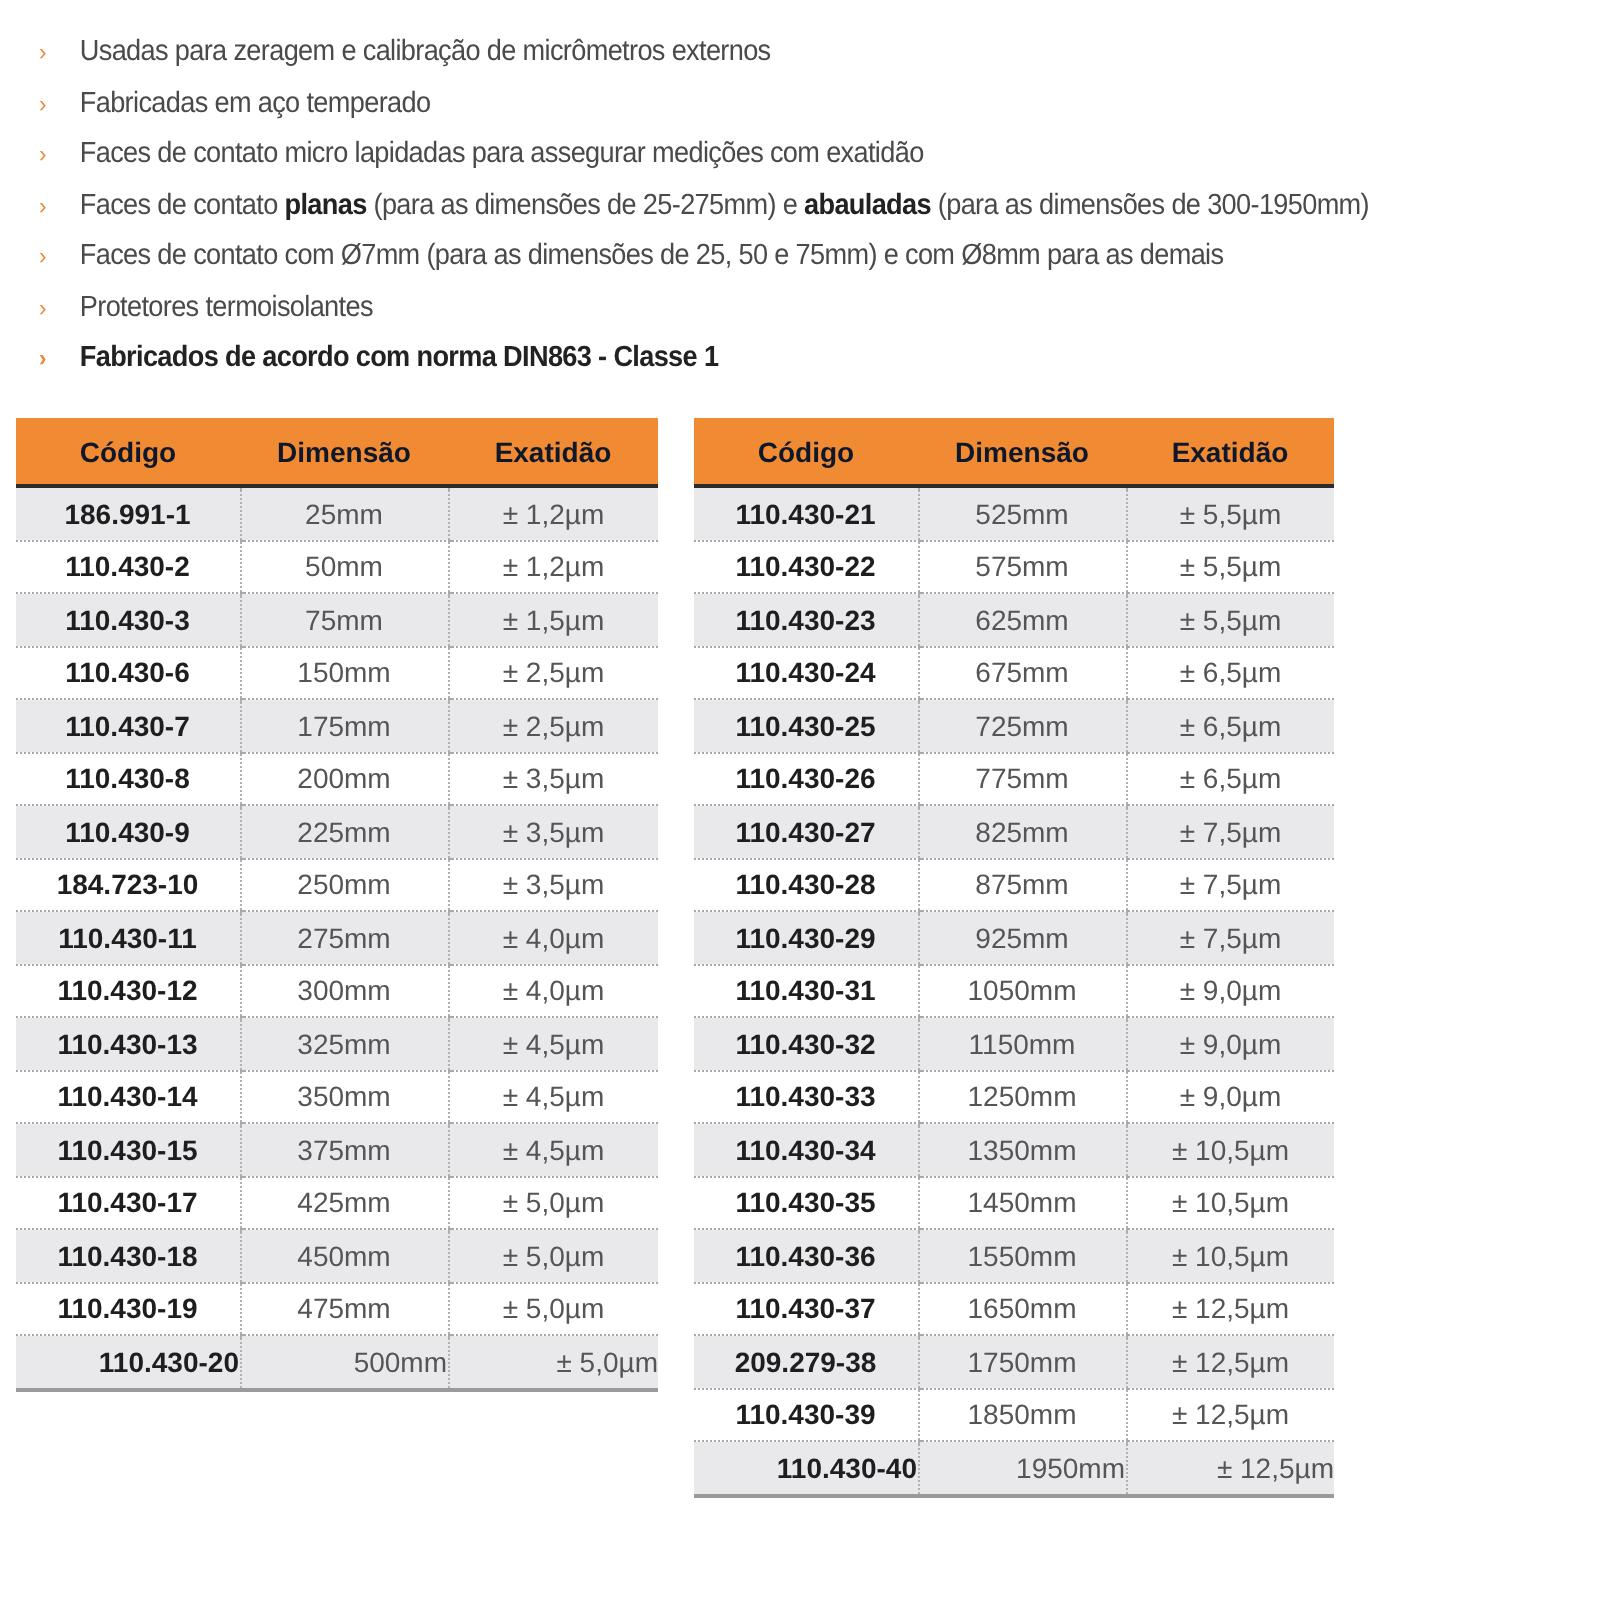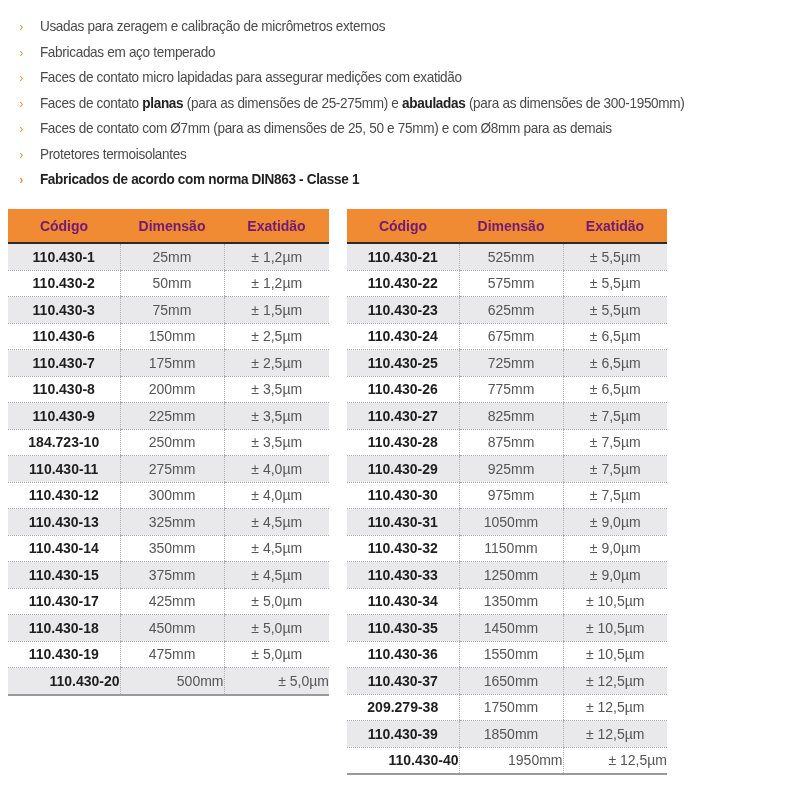--- a/index.html
+++ b/index.html
@@ -7,21 +7,21 @@
          font-family: "Liberation Sans", sans-serif; color: #4a4a4a; }
   .features { position: absolute; left: 0; top: 2px; margin: 12px; padding: 0; list-style: none; }
   .features li { height: 25.5px; line-height: 25.5px; font-size: 14.6px; white-space: nowrap;
                  letter-spacing: -0.35px; transform: scaleX(0.93); transform-origin: left center; }
   .features .bullet { display: inline-block; width: 22px; padding-left: 8px; color: #e88a3a; font-size: 12px; }
   .features b { color: #222; }
   .features li.strong { color: #222; font-weight: bold; }
   .tbl { position: absolute; top: 209px; border-collapse: collapse; table-layout: fixed; }
   .tbl.left { left: 8px; width: 321px; }
   .tbl.right { left: 347px; width: 320px; }
-  .tbl th { background: #f08a33; color: #701a75; height: 33px; font-size: 14px; font-weight: bold;
+  .tbl th { background: #f08a33; color: #0f172a; height: 33px; font-size: 14px; font-weight: bold;
             border-bottom: 2px solid #2b2b2b; padding: 0; text-align: center; }
   .tbl td { height: 25.5px; padding: 0; text-align: center; font-size: 14px;
             border-bottom: 1px dotted #a8a8a8; border-left: 1px dotted #b0b0b0; }
   .tbl td:first-child { border-left: none; font-weight: bold; color: #1e1e1e; }
   .tbl td.dim, .tbl td.acc { color: #555; }
   .tbl tr:nth-child(odd) td { background: #e9e9ec; }
   .tbl tr:nth-child(even) td { background: #ffffff; }
   .tbl tr:last-child td { border-bottom: 2px solid #9a9a9a; text-align: right; }
   .c1 { width: 112px; } .c2 { width: 104px; }
 </style>
@@ -46,21 +46,21 @@
     </colgroup>
   <thead>
       <tr>
     <th>Código</th>
     <th>Dimensão</th>
     <th>Exatidão</th>
   </tr>
     </thead>
   <tbody>
       <tr>
-        <td class="code">110.430-1</td>
+        <td class="code">186.991-1</td>
         <td class="dim">25mm</td>
         <td class="acc">± 1,2µm</td>
       </tr>
       <tr>
         <td class="code">110.430-2</td>
         <td class="dim">50mm</td>
         <td class="acc">± 1,2µm</td>
       </tr>
       <tr>
         <td class="code">110.430-3</td>
@@ -193,25 +193,20 @@
         <td class="code">110.430-28</td>
         <td class="dim">875mm</td>
         <td class="acc">± 7,5µm</td>
       </tr>
       <tr>
         <td class="code">110.430-29</td>
         <td class="dim">925mm</td>
         <td class="acc">± 7,5µm</td>
       </tr>
       <tr>
-        <td class="code">110.430-30</td>
-        <td class="dim">975mm</td>
-        <td class="acc">± 7,5µm</td>
-      </tr>
-      <tr>
         <td class="code">110.430-31</td>
         <td class="dim">1050mm</td>
         <td class="acc">± 9,0µm</td>
       </tr>
       <tr>
         <td class="code">110.430-32</td>
         <td class="dim">1150mm</td>
         <td class="acc">± 9,0µm</td>
       </tr>
       <tr>

